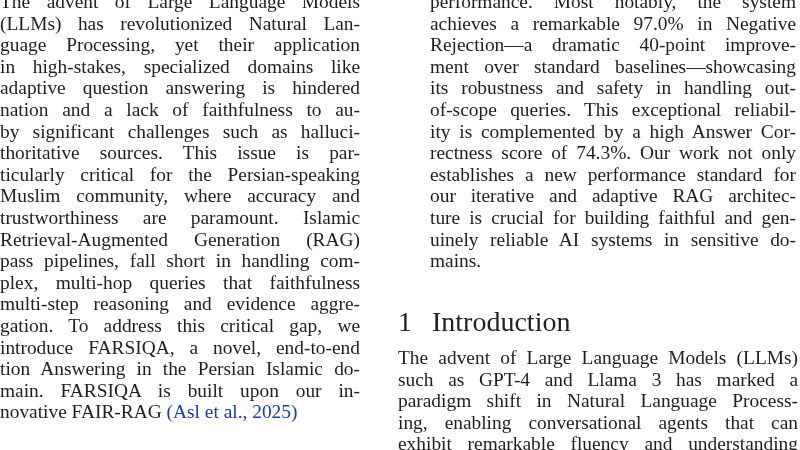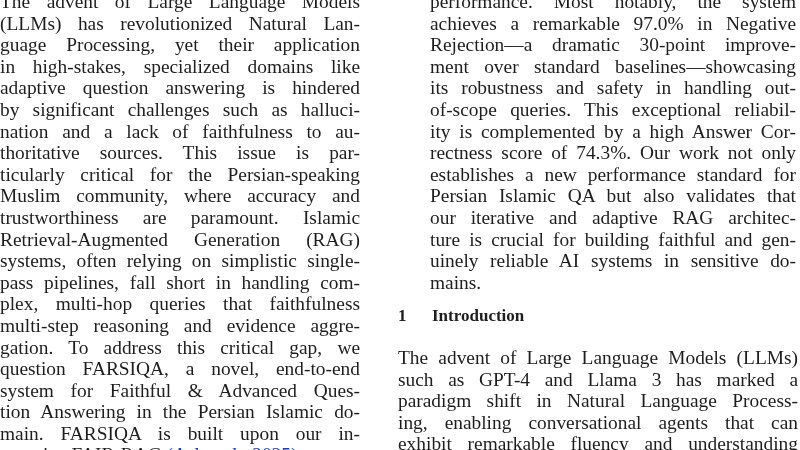--- a/index.html
+++ b/index.html
@@ -41,22 +41,22 @@
     #abstract-right {
       left: 430px;
       top: -9px;
       width: 366px;
     }
     #section-heading {
       position: absolute;
       left: 398px;
       top: 306px;
       font-family: "Liberation Serif", "DejaVu Serif", serif;
-      font-weight: bold;
-      font-size: 17px;
+      font-weight: normal;
+      font-size: 28px;
       color: #1e1e1e;
       white-space: nowrap;
     }
     #section-heading .num {
       display: inline-block;
       width: 34px;
     }
     #intro-col {
       left: 398px;
       top: 347px;
@@ -68,50 +68,47 @@
   </style>
 </head>
 <body>
 
 <div class="col" id="left-col">
   <span class="line">The advent of Large Language Models</span>
   <span class="line">(LLMs) has revolutionized Natural Lan-</span>
   <span class="line">guage Processing, yet their application</span>
   <span class="line">in high-stakes, specialized domains like</span>
   <span class="line">adaptive question answering is hindered</span>
+  <span class="line">nation and a lack of faithfulness to au-</span>
   <span class="line">by significant challenges such as halluci-</span>
-  <span class="line">nation and a lack of faithfulness to au-</span>
   <span class="line">thoritative sources.  This issue is par-</span>
   <span class="line">ticularly critical for the Persian-speaking</span>
   <span class="line">Muslim community, where accuracy and</span>
   <span class="line">trustworthiness are paramount.  Islamic</span>
   <span class="line">Retrieval-Augmented Generation (RAG)</span>
-  <span class="line">systems, often relying on simplistic single-</span>
   <span class="line">pass pipelines, fall short in handling com-</span>
   <span class="line">plex, multi-hop queries that faithfulness</span>
   <span class="line">multi-step reasoning and evidence aggre-</span>
   <span class="line">gation.  To address this critical gap, we</span>
-  <span class="line">question FARSIQA, a novel, end-to-end</span>
-  <span class="line">system for Faithful &amp; Advanced Ques-</span>
+  <span class="line">introduce FARSIQA, a novel, end-to-end</span>
   <span class="line">tion Answering in the Persian Islamic do-</span>
   <span class="line">main.  FARSIQA is built upon our in-</span>
   <span class="line last"><span>novative FAIR-RAG </span><span class="cite">(Asl et al., 2025)</span></span>
 </div>
 
 <div class="col" id="abstract-right">
   <span class="line">performance.  Most notably, the system</span>
   <span class="line">achieves a remarkable 97.0% in Negative</span>
-  <span class="line">Rejection—a dramatic 30-point improve-</span>
+  <span class="line">Rejection—a dramatic 40-point improve-</span>
   <span class="line">ment over standard baselines—showcasing</span>
   <span class="line">its robustness and safety in handling out-</span>
   <span class="line">of-scope queries.  This exceptional reliabil-</span>
   <span class="line">ity is complemented by a high Answer Cor-</span>
   <span class="line">rectness score of 74.3%.  Our work not only</span>
   <span class="line">establishes a new performance standard for</span>
-  <span class="line">Persian Islamic QA but also validates that</span>
   <span class="line">our iterative and adaptive RAG architec-</span>
   <span class="line">ture is crucial for building faithful and gen-</span>
   <span class="line">uinely reliable AI systems in sensitive do-</span>
   <span class="line last">mains.</span>
 </div>
 
 <div id="section-heading">
   <span class="num">1</span><span>Introduction</span>
 </div>
 

